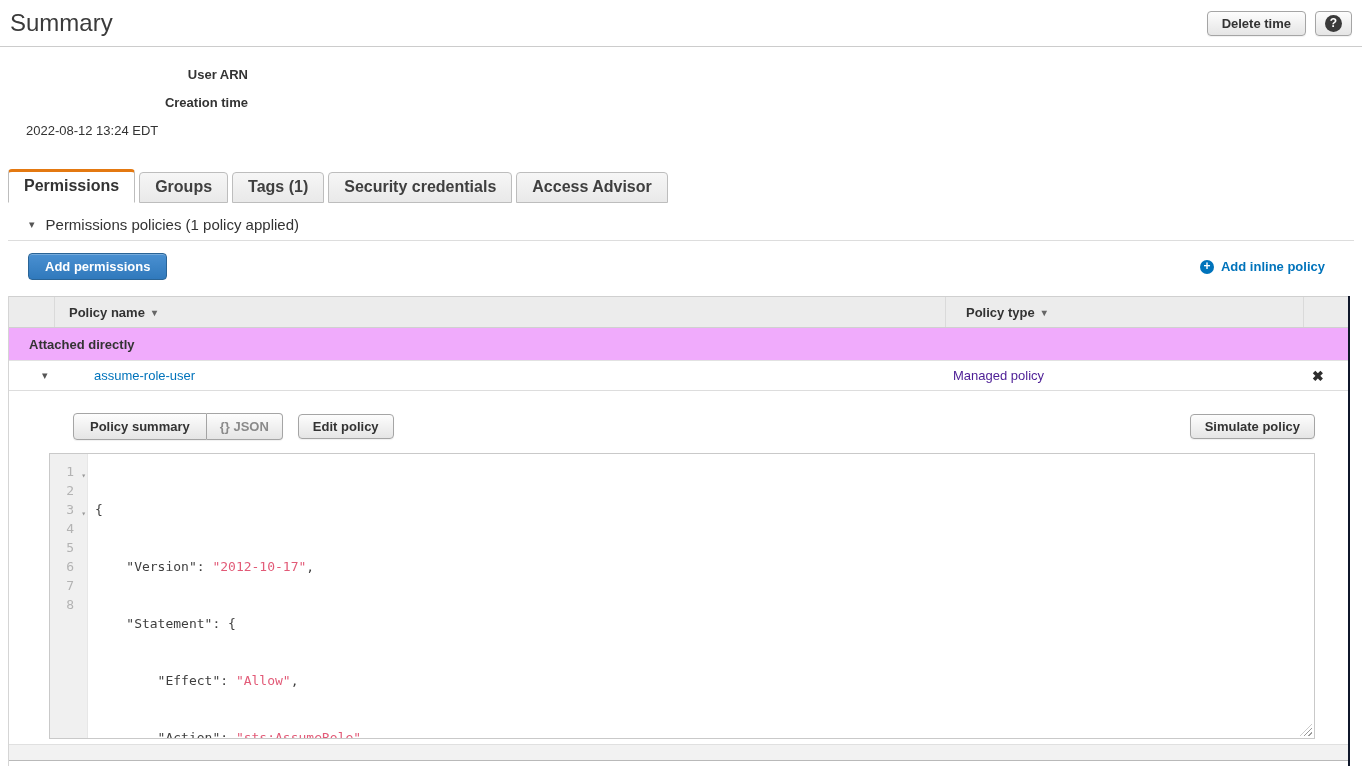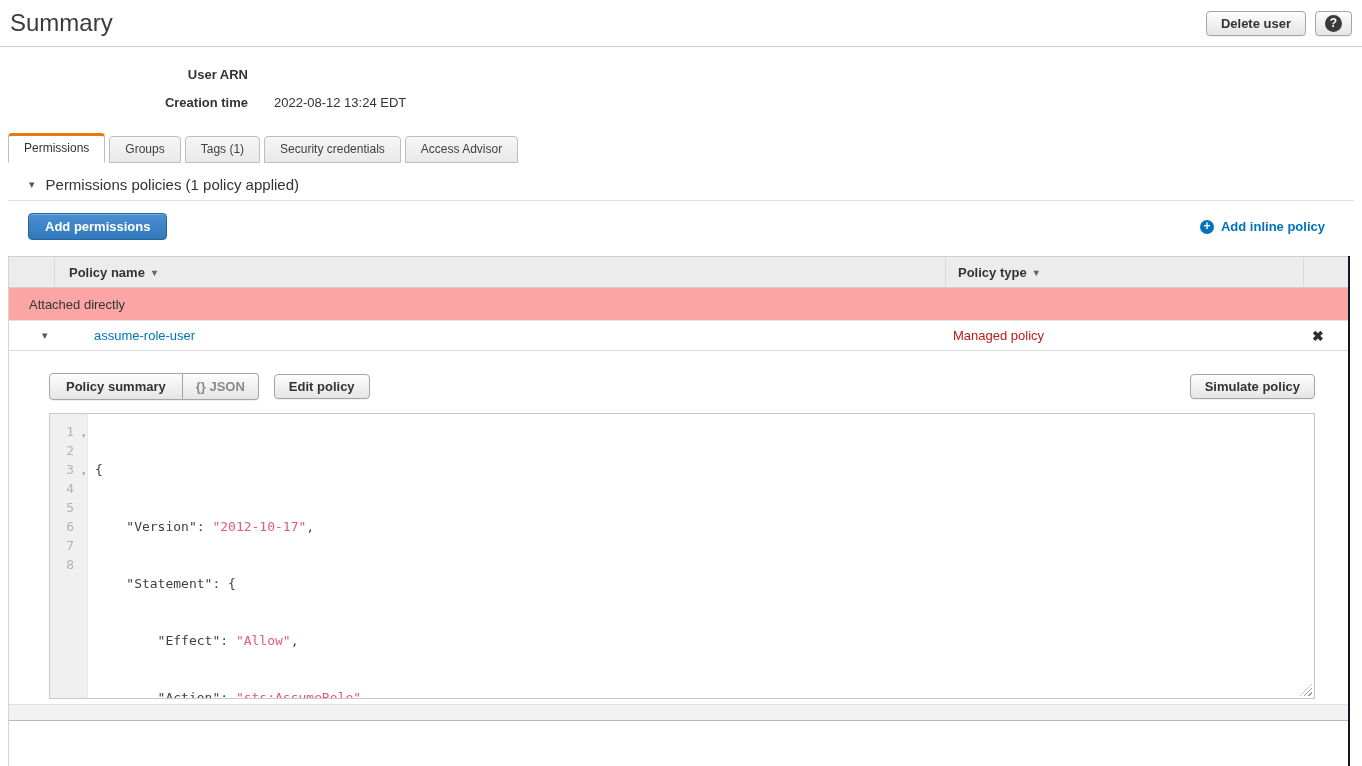--- a/index.html
+++ b/index.html
@@ -11,65 +11,65 @@
   
   .top-header { display:flex; justify-content:space-between; align-items:center; padding:9px 10px 9px 10px; border-bottom:1px solid #ccc; }
   .page-title { font-size:24px; font-weight:400; color:#3b3b3b; }
   .header-actions { display:flex; gap:9px; align-items:center; }
   .btn { display:inline-flex; align-items:center; justify-content:center; background:linear-gradient(#fdfdfd,#e5e5e5); border:1px solid #a5a5a5; border-radius:4px; font-weight:bold; font-size:13px; color:#333; padding:4px 14px; cursor:pointer; box-shadow:0 1px 1px rgba(0,0,0,.06); font-family:"Liberation Sans",sans-serif; }
   .help-btn { padding:3px 9px; }
   .help-disc { width:17px; height:17px; border-radius:50%; background:#3a3a3a; color:#fff; font-size:12px; font-weight:bold; display:inline-flex; align-items:center; justify-content:center; line-height:1; }
 
   
   .details { margin-top:14px; }
-  .detail-row { display:flex; line-height:28px; }
+  .detail-row { display:flex; line-height:28px;flex-direction:column; }
   .detail-label { width:248px; text-align:right; font-weight:bold; color:#333; }
   .detail-value { margin-left:26px; color:#333; display:flex; align-items:center; gap:8px; }
   .copy-icon { display:inline-flex; cursor:pointer; margin-top:1px; }
 
   
   .tabs { display:flex; align-items:flex-end; margin:16px 0 0 8px; gap:4px; }
-  .tab { background:linear-gradient(#f6f6f6,#e9e9e9); border:1px solid #bdbdbd; border-radius:4px 4px 0 0; padding:5px 15px 6px; font-weight:normal; font-size:12px; color:#3f3f3f; cursor:pointer; white-space:nowrap; }
+  .tab { background:linear-gradient(#f6f6f6,#e9e9e9); border:1px solid #bdbdbd; border-radius:4px 4px 0 0; padding:5px 15px 6px; font-weight:bold; font-size:16px; color:#3f3f3f; cursor:pointer; white-space:nowrap;margin-top:8px; }
   .tab.active { background:#fff; border-top:3px solid #e47911; border-bottom:1px solid #fff; padding-top:5px; padding-bottom:7px; color:#333; }
 
   
   .section-heading { margin:13px 8px 0 29px; font-size:15px; color:#333; cursor:pointer; display:flex; align-items:center; }
   .heading-arrow { font-size:11px; color:#555; margin-right:11px; }
   .heading-rule { border-bottom:1px solid #ddd; margin:7px 8px 0 8px; }
 
   
   .actions-row { display:flex; justify-content:space-between; align-items:center; margin:12px 37px 0 28px; }
   .btn-primary { background:linear-gradient(#4a90d1,#3079bc); border:1px solid #2a6496; color:#fff; font-weight:bold; font-size:13px; border-radius:4px; padding:5px 16px; cursor:pointer; box-shadow:inset 0 1px 0 rgba(255,255,255,.25); }
   .add-inline { display:flex; align-items:center; gap:7px; color:#0073bb; font-weight:bold; font-size:13px; cursor:pointer; }
   .plus-disc { width:14px; height:14px; border-radius:50%; background:#0073bb; color:#fff; font-size:12px; font-weight:bold; display:inline-flex; align-items:center; justify-content:center; line-height:1; padding-bottom:1px; }
 
   
   .policy-table { margin:16px 12px 0 8px; border-left:1px solid #d5d5d5; border-right:2px solid #0f172a; flex:1; display:flex; flex-direction:column; min-height:0; }
   .t-head { display:flex; background:#ececec; border-top:1px solid #d0d0d0; border-bottom:1px solid #d0d0d0; height:32px; align-items:stretch; }
   .t-head .cell { display:flex; align-items:center; font-weight:bold; color:#333; }
   .col-expand { width:46px; border-right:1px solid #dadada; }
   .col-name { flex:1; padding-left:14px; }
-  .col-type { width:358px; border-left:1px solid #dadada; padding-left:12px; }
+  .col-type { width:358px; border-left:1px solid #dadada; padding-left:20px; }
   .col-x { width:45px; border-left:1px solid #dadada; }
   .sort-arrow { font-size:10px; color:#666; margin-left:7px; }
 
-  .group-row { height:33px; line-height:33px; background:#fca5a5; border-bottom:1px solid #e2e2e2; font-weight:normal; padding-left:20px; color:#333; }
+  .group-row { height:33px; line-height:33px; background:#f0abfc; border-bottom:1px solid #e2e2e2; font-weight:bold; padding-left:20px; color:#333; }
 
   .policy-row { display:flex; height:30px; align-items:center; background:#fff; border-bottom:1px solid #ddd; }
   .row-expand { width:46px; padding-left:33px; font-size:11px; color:#555; cursor:pointer; }
   .row-name { flex:1; padding-left:39px; }
   .policy-link { color:#0073bb; text-decoration:none; cursor:pointer; }
-  .row-type { width:358px; padding-left:8px; color:#b91c1c; }
+  .row-type { width:358px; padding-left:8px; color:#4c1d95; }
   .row-x { width:45px; padding-left:9px; font-size:14px; font-weight:bold; color:#2e2e2e; cursor:pointer; }
 
   
   .detail-panel { background:#fff; padding:22px 33px 0 40px; }
   .detail-toolbar { display:flex; justify-content:space-between; align-items:center; }
   .toolbar-left { display:flex; align-items:center; }
-  .seg-btn { border-radius:4px 0 0 4px; padding:5px 16px; }
+  .seg-btn { border-radius:4px 0 0 4px; padding:5px 16px;margin-left:24px; }
   .seg-btn-json { border-radius:0 4px 4px 0; border-left:none; color:#8a8a8a; padding:5px 13px; }
   .edit-btn { margin-left:15px; }
 
   .editor { margin-top:13px; height:286px; border:1px solid #c9c9c9; background:#fff; display:flex; position:relative; }
   .gutter { width:38px; background:#f0f0f0; border-right:1px solid #e7e7e7; padding-top:8px; font-family:"DejaVu Sans Mono",monospace; font-size:13px; line-height:19px; color:#b3b3b3; }
   .gutter-line { height:19px; text-align:right; padding-right:13px; position:relative; }
   .fold { position:absolute; right:1px; top:4px; font-size:8px; color:#999; cursor:pointer; }
   .code { flex:1; padding:8px 0 0 7px; font-family:"DejaVu Sans Mono",monospace; font-size:13px; line-height:19px; color:#3f3f3f; white-space:pre; overflow:hidden; }
   .code-line { height:19px; white-space:pre; }
   .tok-str { color:#e25a77; }
@@ -80,21 +80,21 @@
   .table-footer { margin-top:5px; height:17px; background:#f2f2f2; border-top:1px solid #e0e0e0; border-bottom:1px solid #b9b9b9; }
 </style>
 </head>
 <body>
 
 <div id="app">
 
   <div class="top-header">
     <div class="page-title">Summary</div>
     <div class="header-actions">
-      <button class="btn">Delete user</button>
+      <button class="btn">Delete time</button>
       <button class="btn help-btn">
           <span class="help-disc">?</span>
         </button>
     </div>
   </div>
 
   <div class="details">
     <div class="detail-row">
       <div class="detail-label">User ARN</div>
     </div>

